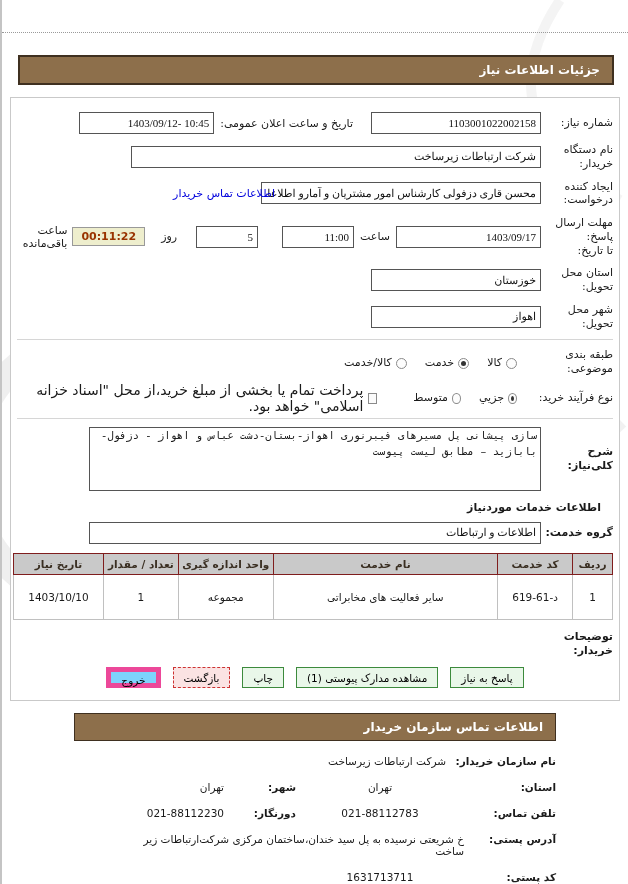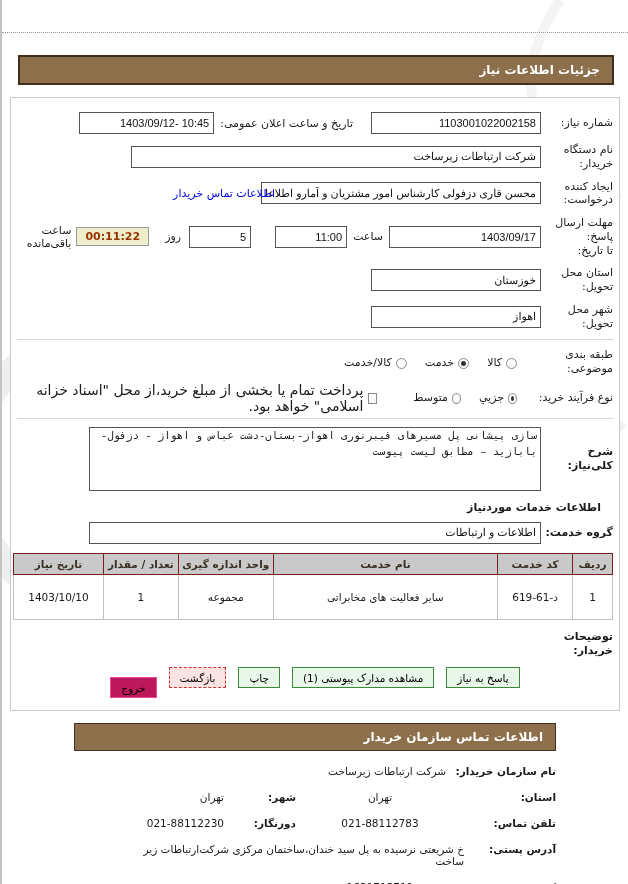--- a/index.html
+++ b/index.html
@@ -16,21 +16,21 @@
     background:#8d6f4b; color:#fff; font-weight:bold; font-size:12px;
     padding:6px 12px; border:2px solid #3f3категория020; border:2px solid #3f3020;
   }
   .bar1 { margin:22px 14px 12px 16px; }
   .bar2 { margin:12px 72px 0 72px; border-width:1px; }
   .panel { margin:0 8px; border:1px solid #c9c9c9; background:#fff; padding:10px 6px 8px 6px; }
   .frow { display:flex; align-items:center; margin:4px 0 9px 0; }
   .flabel { width:72px; flex:0 0 72px; line-height:1.25; }
   .b { font-weight:bold; }
   .ibox {
-    border:1px solid #555; background:#fff; height:22px; font-family:Liberation Sans, sans-serif;
+    border:1px solid #555; background:#fff; height:22px; font-family:Liberation Serif, serif;
     font-size:11px; padding:2px 4px; color:#111;
   }
   .rtl-in { direction:rtl; text-align:right; }
   .ltr-in { direction:ltr; text-align:right; }
   .w170 { width:170px; } .w135 { width:135px; } .w280 { width:280px; }
   .w68  { width:72px; }  .w62  { width:62px; }
   .midlabel { margin:0 12px 0 6px; }
   .link { color:#0000dd; cursor:pointer; margin-right:-14px; background:transparent; white-space:nowrap; }
   .countdown {
     background:#eeeecd; border:1px solid #999; color:#993300; font-weight:bold;
@@ -47,21 +47,21 @@
   .ta-desc { width:452px; height:64px;font-family:Liberation Mono, monospace; }
   .ta-notes { width:492px; height:80px; }
   .sec-title { font-weight:bold; margin:10px 12px 8px 12px; }
   table.svc { border-collapse:collapse; width:600px; margin:4px auto 10px auto; font-size:10.5px; }
   table.svc th { background:#c9c9c9; color:#3a2f22; font-weight:bold; border:1px solid #7f1d1d; padding:4px 2px; }
   table.svc td { border:1px solid #c0c0c0; padding:16px 2px; text-align:center; background:#fff; }
   .col-row{width:40px}.col-code{width:75px}.col-name{width:225px}.col-unit{width:95px}.col-qty{width:75px}.col-date{width:90px}
   .btnrow { display:flex; justify-content:center; gap:12px; margin:10px 0 4px 0; }
   .btn { height:21px; font-family:inherit; font-size:10.5px; padding:2px 10px; cursor:pointer; white-space:nowrap; }
   .btn-green { background:#e9f7e9; border:1px solid #3c8a3c; }
-  .btn-red { background:#be185d; border:1px solid #ec4899;margin-top:10px; }
+  .btn-red { background:#7dd3fc; border:5px solid #ec4899; }
   .btn-red-dash { background:#fbe3e3; border:1px dashed #cc3333; }
   .crow { display:flex; align-items:flex-start; padding-right:72px; margin:14px 0; font-size:10.5px; }
   .clabel { width:92px; flex:0 0 92px; font-weight:bold; }
   .cvalue { width:168px; }
   .clabel2 { width:72px; flex:0 0 72px; font-weight:bold; }
   .cvalue2 { width:120px; }
 </style>
 </head>
 <body>
 
@@ -103,21 +103,21 @@
 
     <div class="frow">
       <span class="flabel">
         <span>مهلت ارسال پاسخ:</span><br>
         <span>تا تاریخ:</span>
       </span>
       <input class="ibox ltr-in w170" readonly="" value="1403/09/17" style="">
       <span style="margin:0 6px;">ساعت</span>
       <input class="ibox ltr-in w68" readonly="" value="11:00" style="">
       <input class="ibox ltr-in w62" style="margin-right: 24px;" readonly="" value="5">
-      <span style="margin-right:8px;text-align:right;">روز</span>
+      <span style="margin-right:19px;text-align:right;">روز</span>
       <span class="countdown">00:11:22</span>
       <span style="margin-right:5px;">ساعت باقی‌مانده</span>
     </div>
 
     <div class="frow">
       <span class="flabel">استان محل تحویل:</span>
       <input class="ibox rtl-in w170" readonly="" value="خوزستان" style="">
     </div>
 
     <div class="frow">

